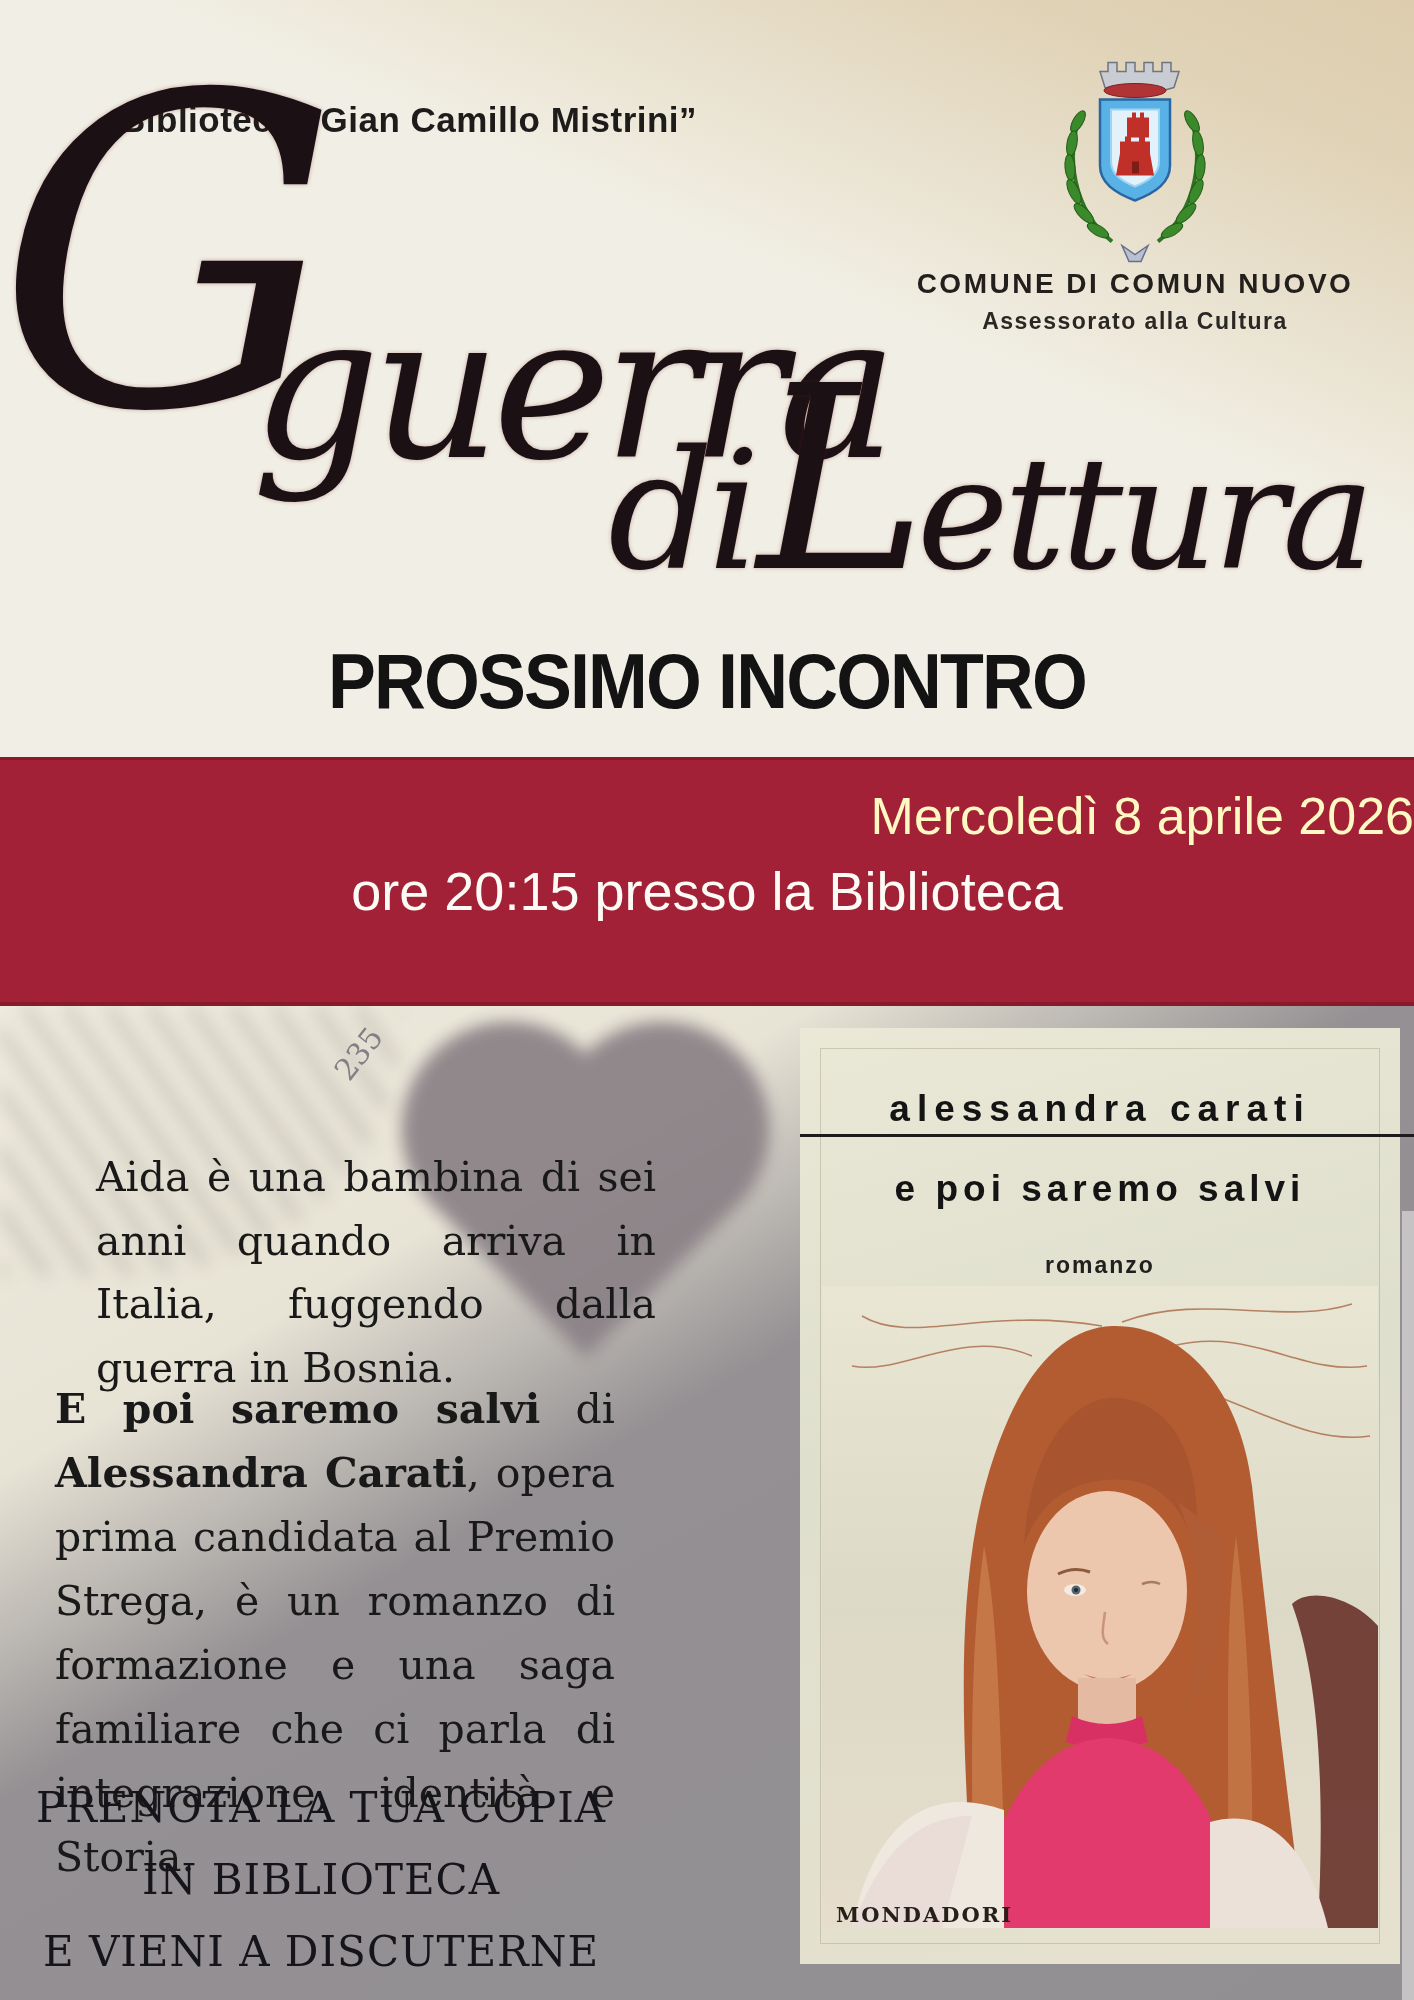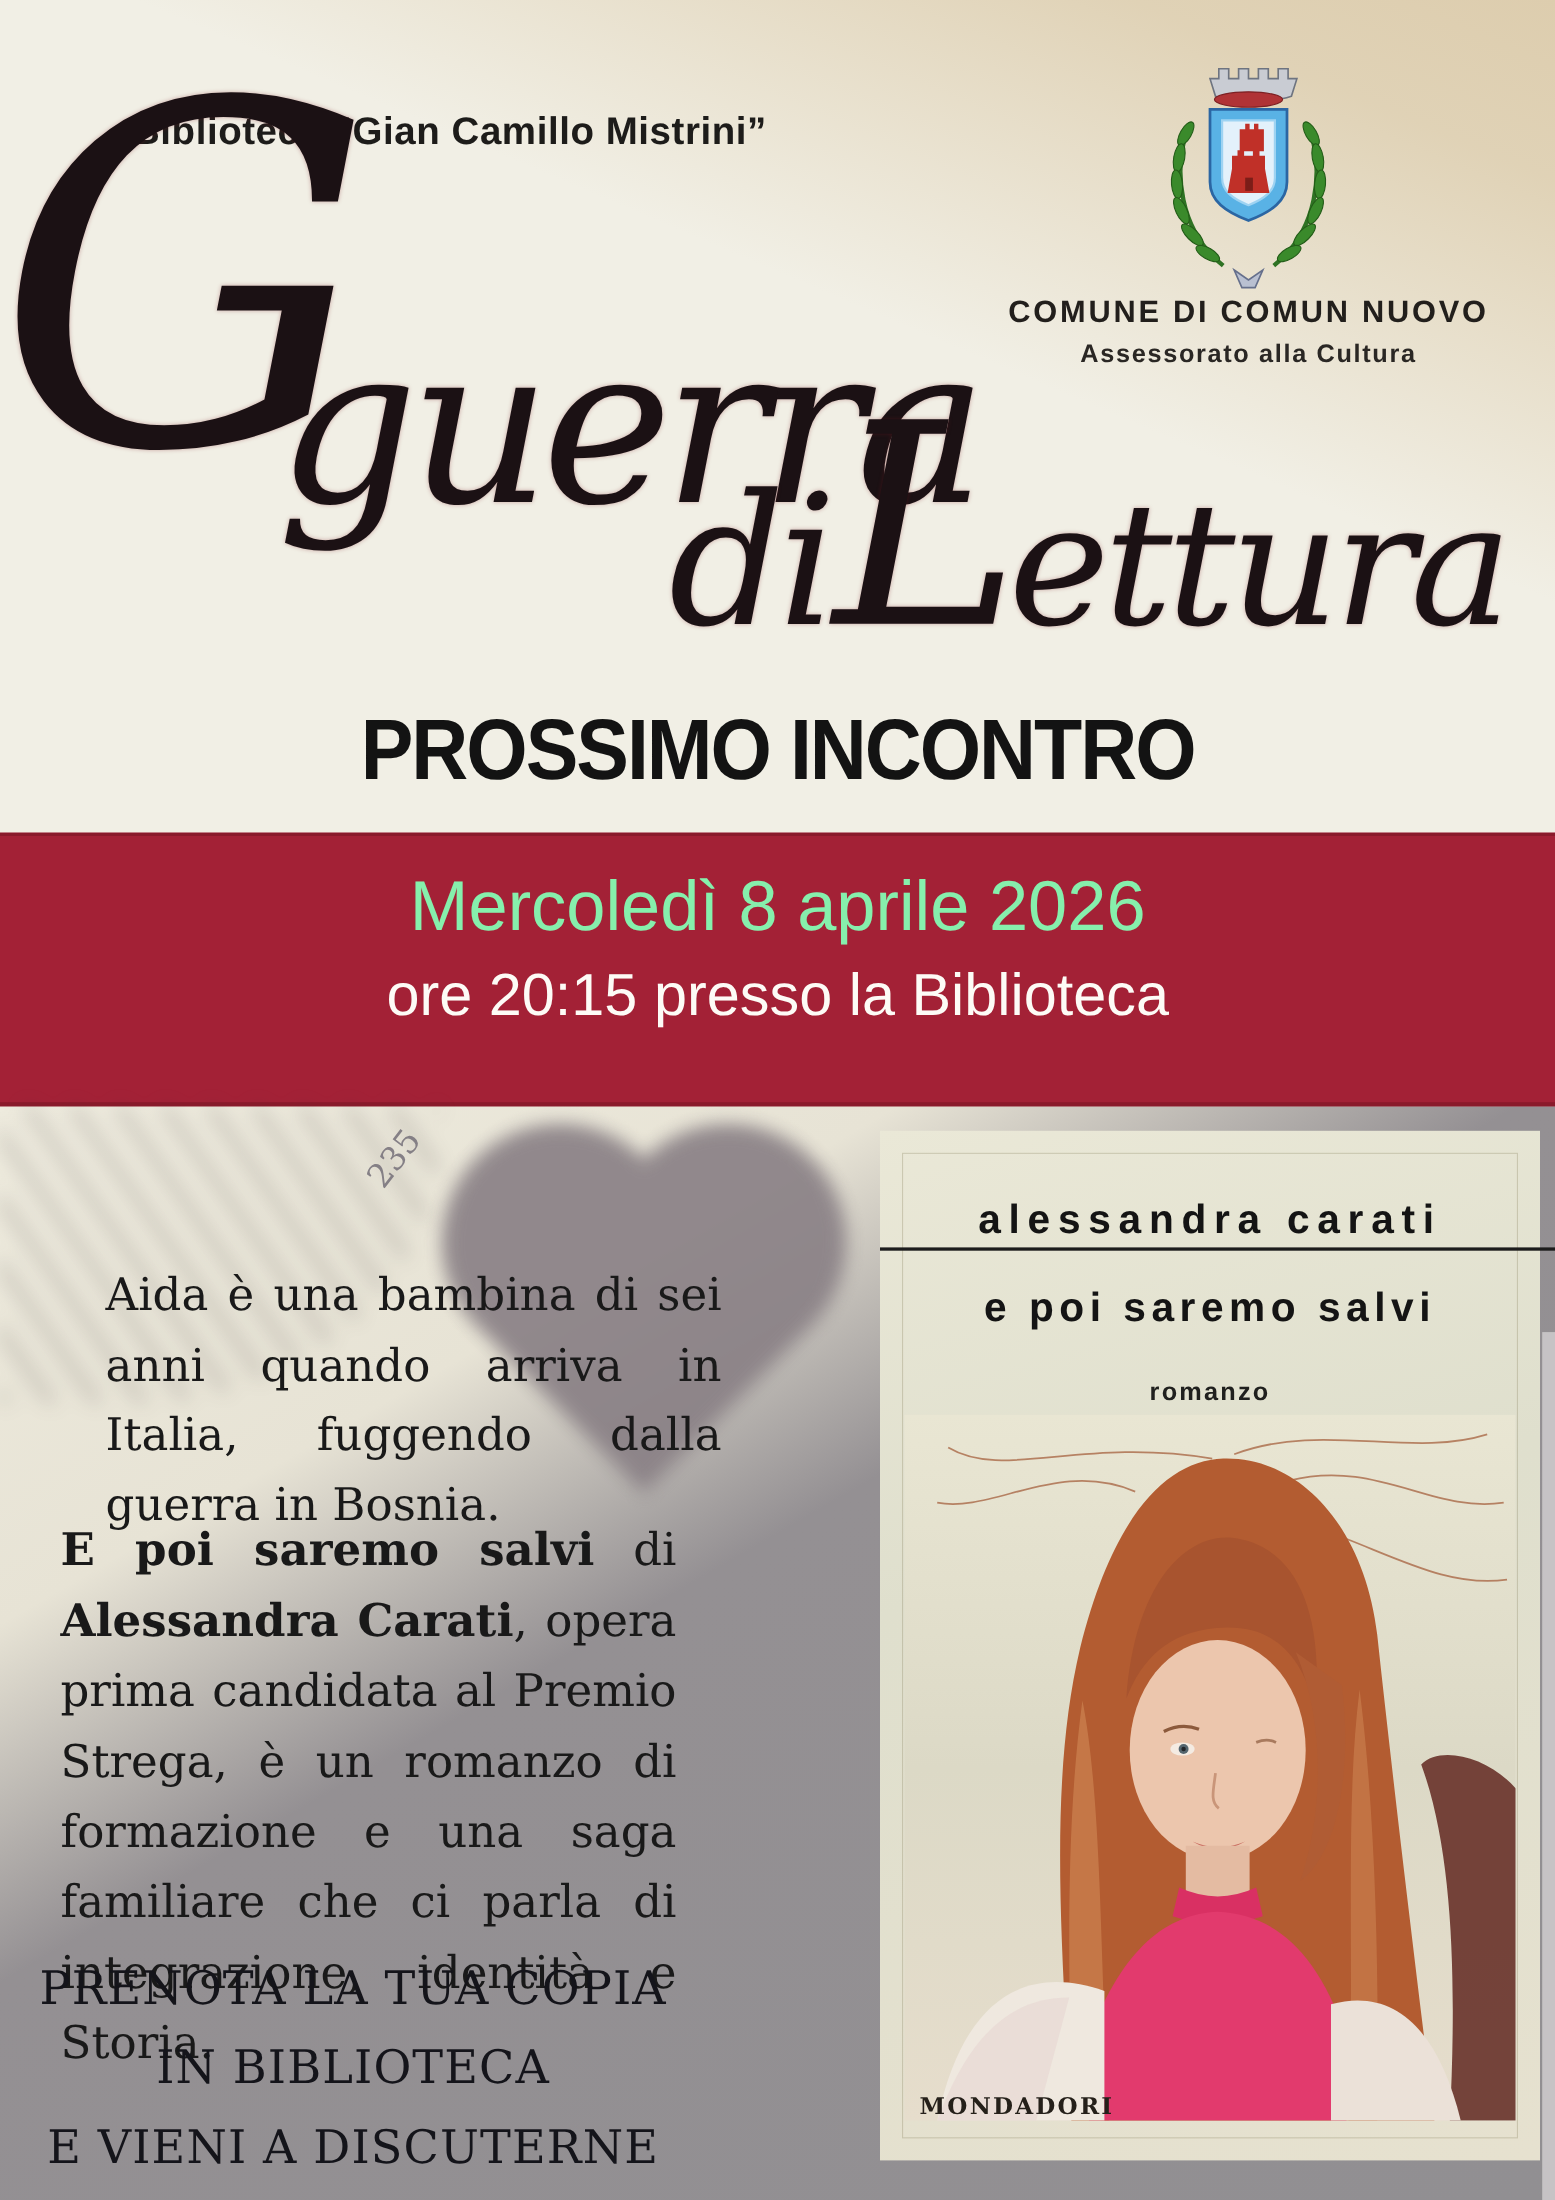--- a/index.html
+++ b/index.html
@@ -40,21 +40,21 @@
     position:absolute;left:0;top:636px;width:1414px;text-align:center;
     font-size:78px;font-weight:bold;color:#131313;letter-spacing:-2px;
     transform:scaleX(.92);transform-origin:center;
   }
   
   .banner{
     position:absolute;left:0;top:757px;width:1414px;height:249px;
     border-top:3px solid #8a1a2b;border-bottom:4px solid #8a1a2b;
     box-sizing:border-box;
   }
-  .banner-date{margin-top:26px;text-align:center;color:#86efac;font-size:64px;font-weight:400;}
+  .banner-date{margin-top:26px;text-align:right;color:#fef9c3;font-size:52px;font-weight:400;}
   .banner-time{margin-top:14px;text-align:center;color:#fdfbf6;font-size:54px;font-weight:400;}
   
   .photo-section{
     position:absolute;left:0;top:1006px;width:1414px;height:994px;
     background:linear-gradient(150deg,#eeebde 0%,#e7e3d5 26%,#949093 44%,#918f92 100%);
   }
   .streaks{
     position:absolute;left:0;top:0;width:400px;height:270px;
     background:repeating-linear-gradient(55deg,rgba(70,62,64,.38) 0 10px,rgba(236,233,222,0) 10px 34px);
     filter:blur(9px);opacity:.55;border-bottom-right-radius:70% 90%;

